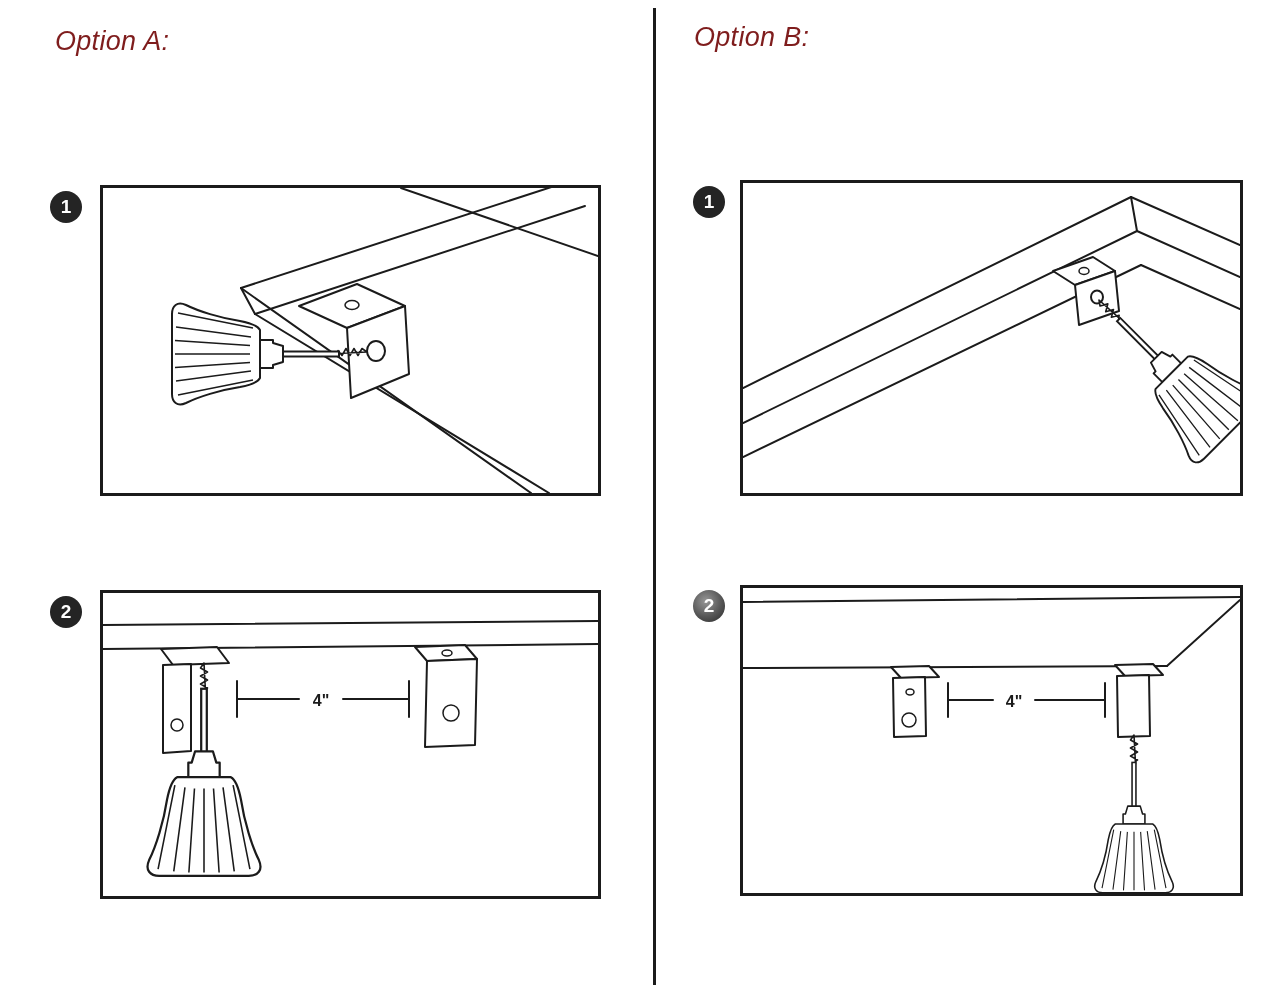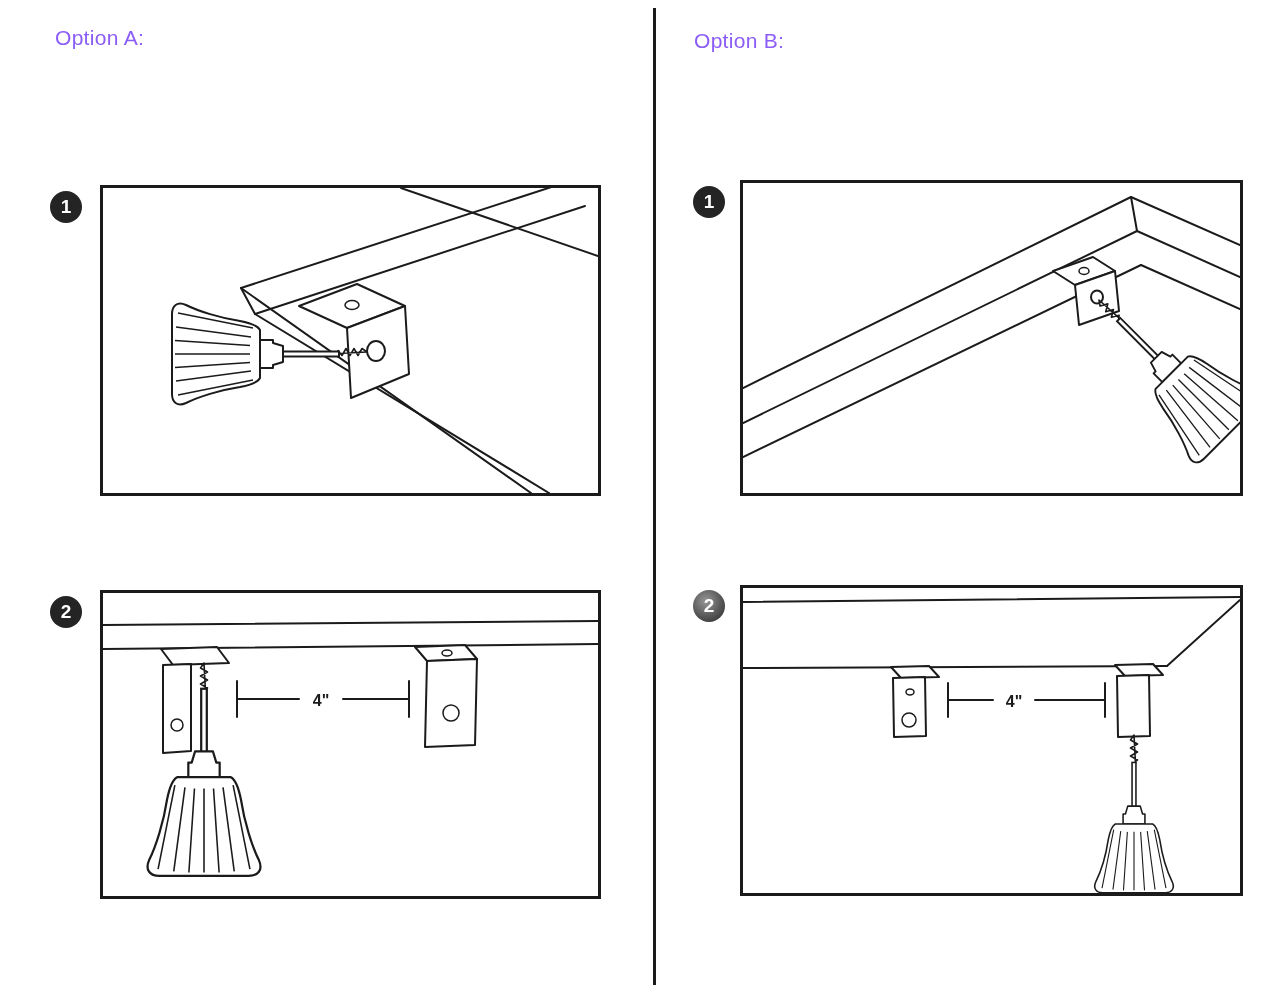--- a/index.html
+++ b/index.html
@@ -11,21 +11,21 @@
   html,body{margin:0;padding:0;}
   body{
     width:1284px;height:1000px;
     background:var(--background);
     font-family:"Liberation Sans",sans-serif;
     position:relative;overflow:hidden;
   }
   .sheet{position:absolute;inset:0;}
   .option-label{
     position:absolute;
-    font-size:21px;color:#8b5cf6;letter-spacing:.3px;
+    font-size:27px;color:#7f1d1d;letter-spacing:.3px;font-style:italic;
   }
   .divider{
     position:absolute;left:653px;top:8px;width:2.5px;height:977px;
     background:var(--line);
   }
   .badge{
     position:absolute;width:32px;height:32px;border-radius:50%;
     background:var(--badge-bg);color:var(--badge-text);
     display:flex;align-items:center;justify-content:center;
     font-size:19px;font-weight:bold;
@@ -58,21 +58,21 @@
     </symbol>
     <symbol id="sym-screw" overflow="visible">
       <path d="M 0 0 L -3.5 5 L 3.5 9 L -3.5 13 L 3.5 17 L -3.5 21 L 3.5 25 L -1.5 29 L 1.5 29 Z" style="fill:#fff;stroke:var(--line);stroke-width:1.6;stroke-linejoin:round;"></path>
     </symbol>
   </defs>
 </svg>
 
 <div class="sheet">
 
   <div class="option-label" style="left:55px;top:26px;">Option A:</div>
-  <div class="option-label" style="left:694px;top:29px;">Option B:</div>
+  <div class="option-label" style="left:694px;top:22px;">Option B:</div>
 
   <div class="divider"></div>
 
   <div class="badge" style="left:50px;top:191px;">
     <span>1</span>
   </div>
   <div class="badge" style="left:50px;top:596px;">
     <span>2</span>
   </div>
   <div class="badge" style="left:693px;top:186px;">

